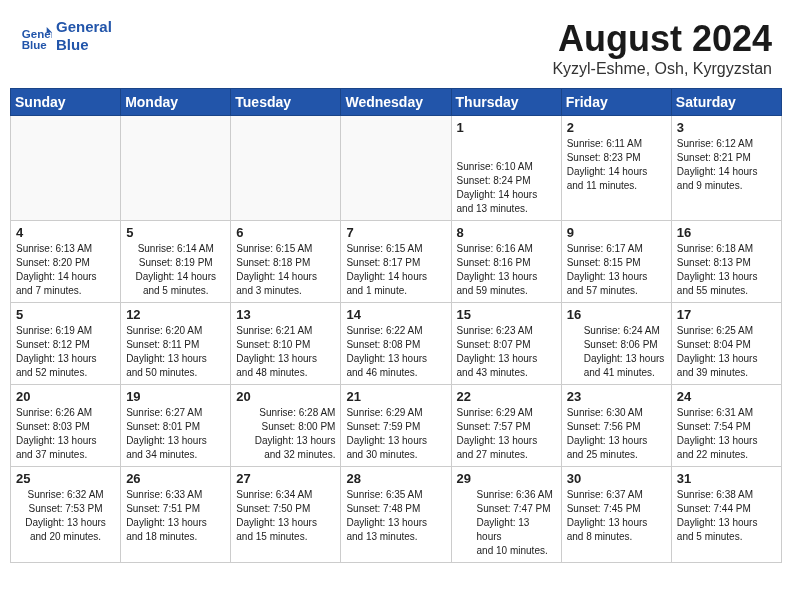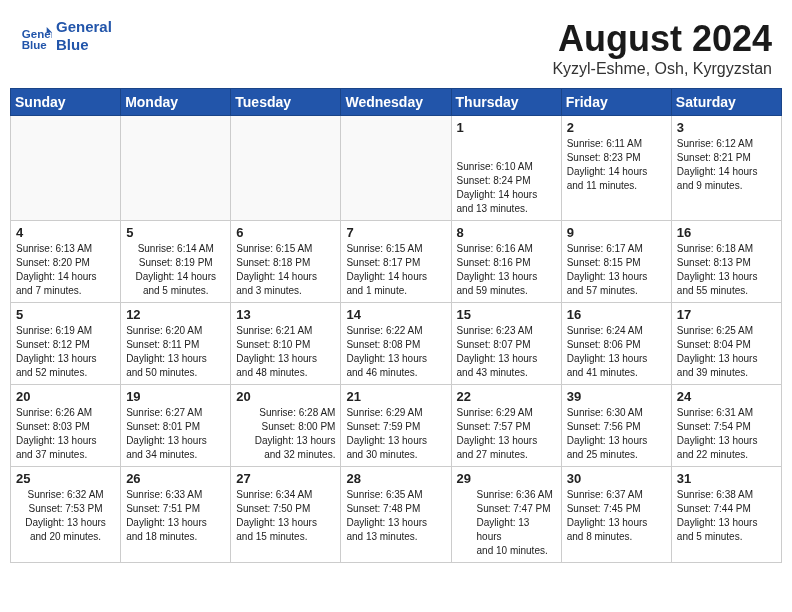--- a/index.html
+++ b/index.html
@@ -220,21 +220,21 @@
         </td>
         <td class="filled">
           <div class="day-num">15</div>
           <div class="cell-info" style="white-space: pre-line;">Sunrise: 6:23 AM
 Sunset: 8:07 PM
 Daylight: 13 hours
 and 43 minutes.</div>
         </td>
         <td class="filled">
           <div class="day-num">16</div>
-          <div class="cell-info" style="white-space: pre-line;">Sunrise: 6:24 AM
+          <div class="cell-info" style="white-space: pre-line; margin-left: 17px;">Sunrise: 6:24 AM
 Sunset: 8:06 PM
 Daylight: 13 hours
 and 41 minutes.</div>
         </td>
         <td class="filled">
           <div class="day-num">17</div>
           <div class="cell-info" style="white-space: pre-line;">Sunrise: 6:25 AM
 Sunset: 8:04 PM
 Daylight: 13 hours
 and 39 minutes.</div>
@@ -270,21 +270,21 @@
 and 30 minutes.</div>
         </td>
         <td class="filled">
           <div class="day-num">22</div>
           <div class="cell-info" style="white-space: pre-line;">Sunrise: 6:29 AM
 Sunset: 7:57 PM
 Daylight: 13 hours
 and 27 minutes.</div>
         </td>
         <td class="filled">
-          <div class="day-num">39</div>
+          <div class="day-num">23</div>
           <div class="cell-info" style="white-space: pre-line;">Sunrise: 6:30 AM
 Sunset: 7:56 PM
 Daylight: 13 hours
 and 25 minutes.</div>
         </td>
         <td class="filled">
           <div class="day-num">24</div>
           <div class="cell-info" style="white-space: pre-line;">Sunrise: 6:31 AM
 Sunset: 7:54 PM
 Daylight: 13 hours

